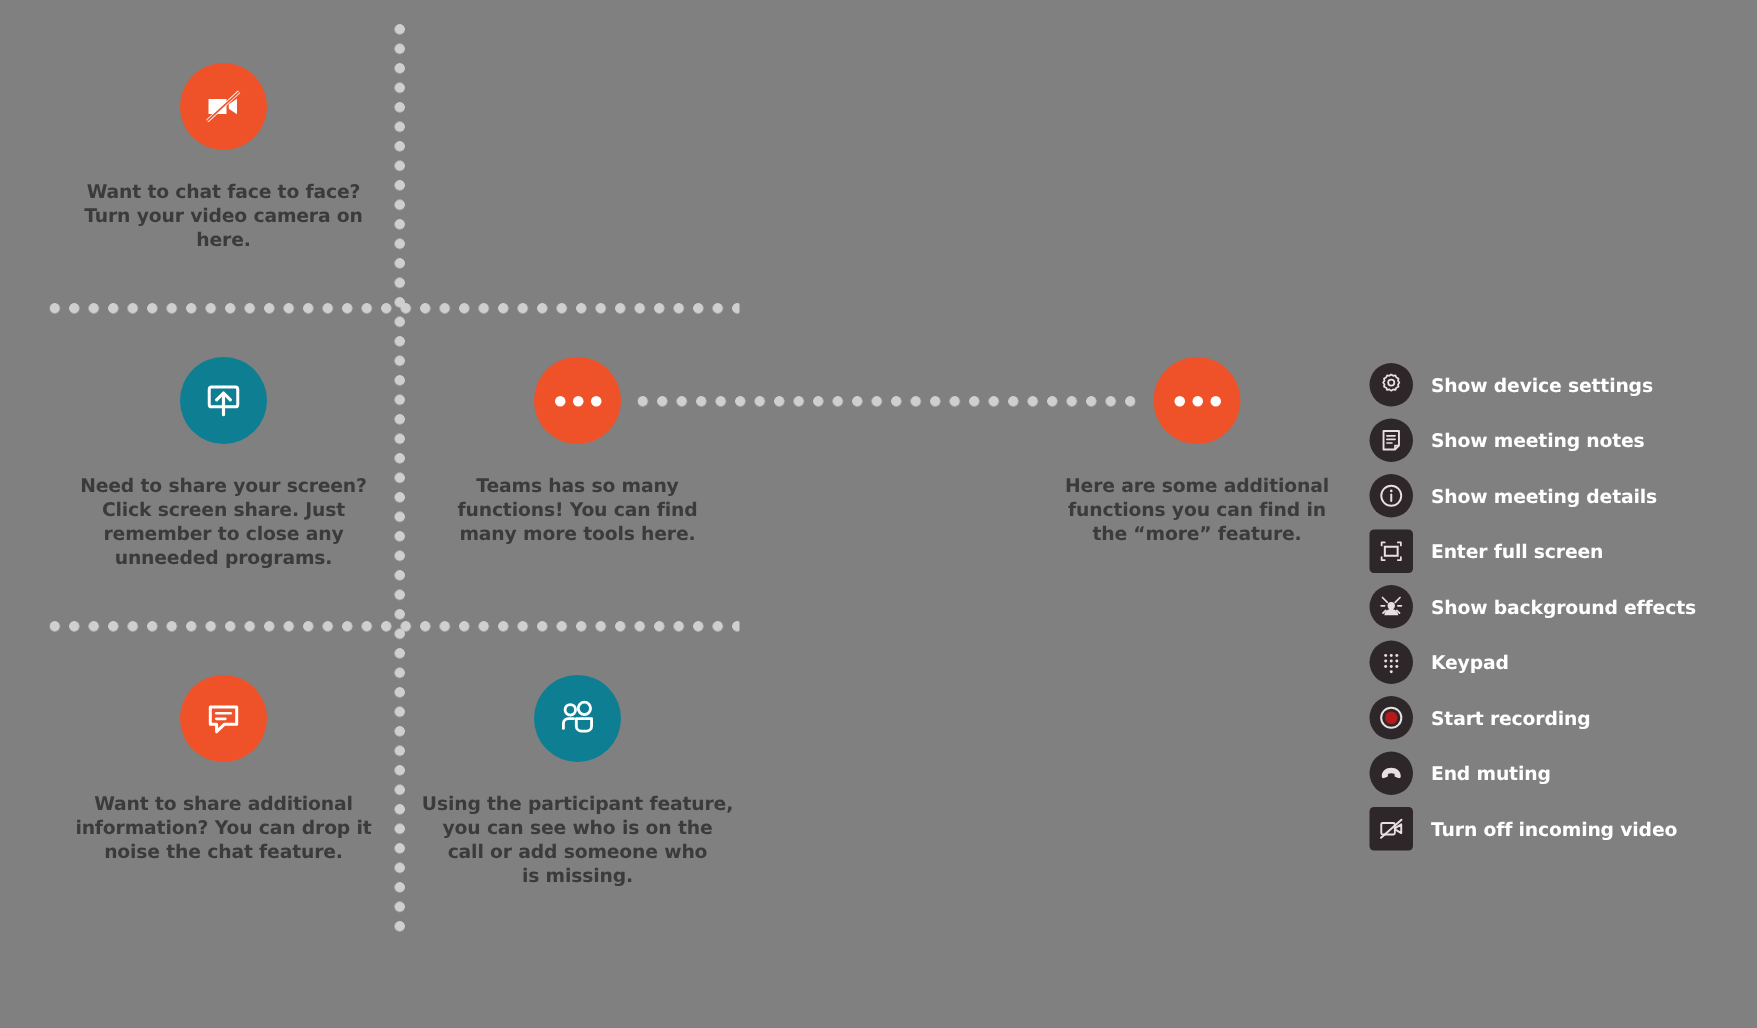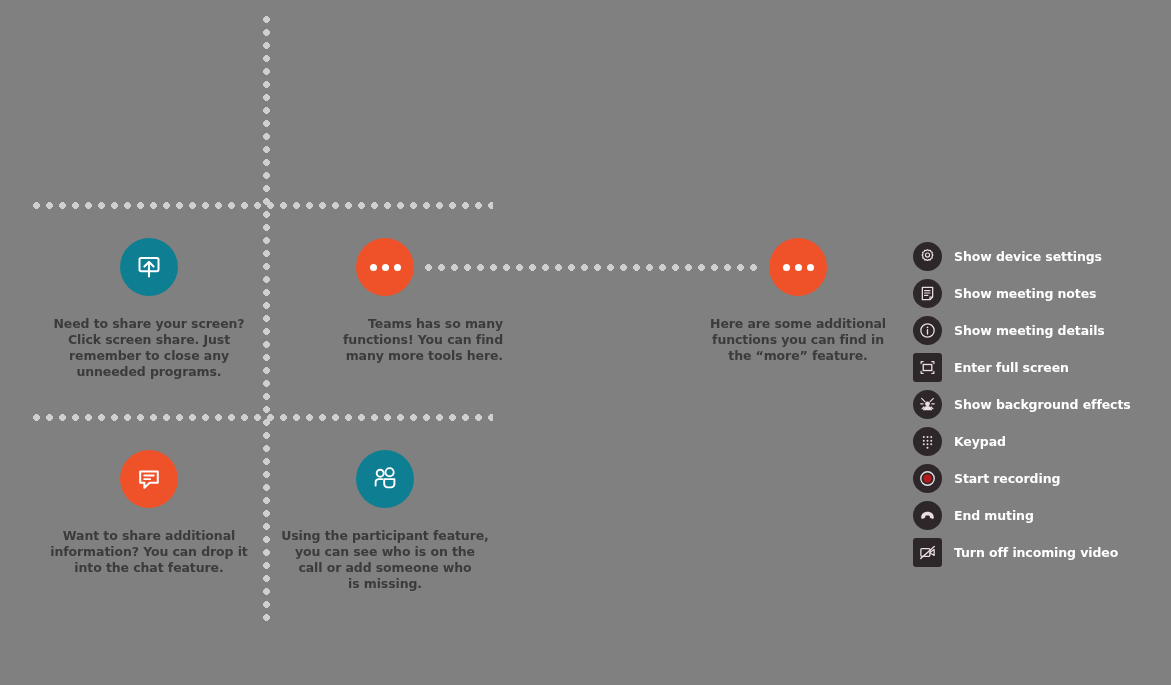--- a/index.html
+++ b/index.html
@@ -112,39 +112,54 @@
 </head>
 <body>
 
 <div class="stage">
 
   <div class="dot-v" style="left:263px; top:16px; height:608px;"></div>
   <div class="dot-h" style="left:33px; top:202px; width:460px;"></div>
   <div class="dot-h" style="left:33px; top:414px; width:460px;"></div>
   <div class="dot-h" style="left:425px; top:264px; width:332px;"></div>
 
+  <div class="cell" style="left:31px; top:42px;">
+    <div class="bubble" style="background:#ef5228;">
+      <span>
+        <svg width="32" height="32" viewBox="0 0 32 32" fill="none">
+          <path d="M6 11h12v10H6z" fill="#fff"></path>
+          <path d="M19.5 14.5l5.5-3.6v10.2l-5.5-3.6z" fill="#fff"></path>
+          <line x1="5.2" y1="25.6" x2="26.4" y2="6.2" stroke="#fff" stroke-width="2.3"></line>
+          <line x1="5.2" y1="25.6" x2="26.4" y2="6.2" stroke="#ef5228" stroke-width="1.1"></line>
+        </svg>
+      </span>
+    </div>
+    <div class="caption">Want to chat face to face?
+Turn your video camera on
+here.</div>
+  </div>
 
 
   <div class="cell" style="left:31px; top:238px;">
     <div class="bubble" style="background:#0e7e93;">
       <span>
         <svg width="32" height="32" viewBox="0 0 32 32" fill="none">
           <rect x="6.5" y="7" width="19" height="13.2" rx="1.6" stroke="#fff" stroke-width="2" fill="none"></rect>
           <path d="M16 25.5V11.5" stroke="#fff" stroke-width="2.1" stroke-linecap="round"></path>
           <path d="M11.4 15.6L16 11l4.6 4.6" stroke="#fff" stroke-width="2.1" fill="none" stroke-linecap="round" stroke-linejoin="round"></path>
         </svg>
       </span>
     </div>
     <div class="caption">Need to share your screen?
 Click screen share. Just
 remember to  close any
 unneeded programs.</div>
   </div>
 
-  <div class="cell" style="left:267px; top:238px;text-align:right;">
+  <div class="cell" style="left:267px; top:238px;">
     <div class="bubble" style="background:#ef5228;">
       <span class="moredots">
           <i></i>
           <i></i>
           <i></i>
         </span>
     </div>
     <div class="caption">Teams has so many
 functions! You can find
 many more tools here.</div>
@@ -168,21 +183,21 @@
       <span>
         <svg width="32" height="32" viewBox="0 0 32 32" fill="none">
           <path d="M7.2 8.4h17.6v11.4h-8.1l-5.3 5v-5H7.2z" stroke="#fff" stroke-width="2" fill="none" stroke-linejoin="round"></path>
           <line x1="11.2" y1="12.5" x2="20.8" y2="12.5" stroke="#fff" stroke-width="1.8" stroke-linecap="round"></line>
           <line x1="11.2" y1="16.2" x2="17.2" y2="16.2" stroke="#fff" stroke-width="1.8" stroke-linecap="round"></line>
         </svg>
       </span>
     </div>
     <div class="caption">Want to share additional
 information? You can drop it
-into the chat feature.</div>
+noise the chat feature.</div>
   </div>
 
   <div class="cell" style="left:267px; top:450px;">
     <div class="bubble" style="background:#0e7e93;">
       <span>
         <svg width="32" height="32" viewBox="0 0 32 32" fill="none">
           <circle cx="11.2" cy="10.2" r="3.5" stroke="#fff" stroke-width="1.9" fill="none"></circle>
           <circle cx="20.6" cy="9.2" r="4.1" stroke="#fff" stroke-width="1.9" fill="none"></circle>
           <path d="M6.6 22.6v-3.3a3.2 3.2 0 0 1 3.2-3.2h3.6" stroke="#fff" stroke-width="1.9" fill="none" stroke-linecap="round"></path>
           <path d="M15.2 16.1h10.2v4.9a3.4 3.4 0 0 1-3.4 3.4h-3.4a3.4 3.4 0 0 1-3.4-3.4z" stroke="#fff" stroke-width="1.9" fill="none" stroke-linejoin="round"></path>

